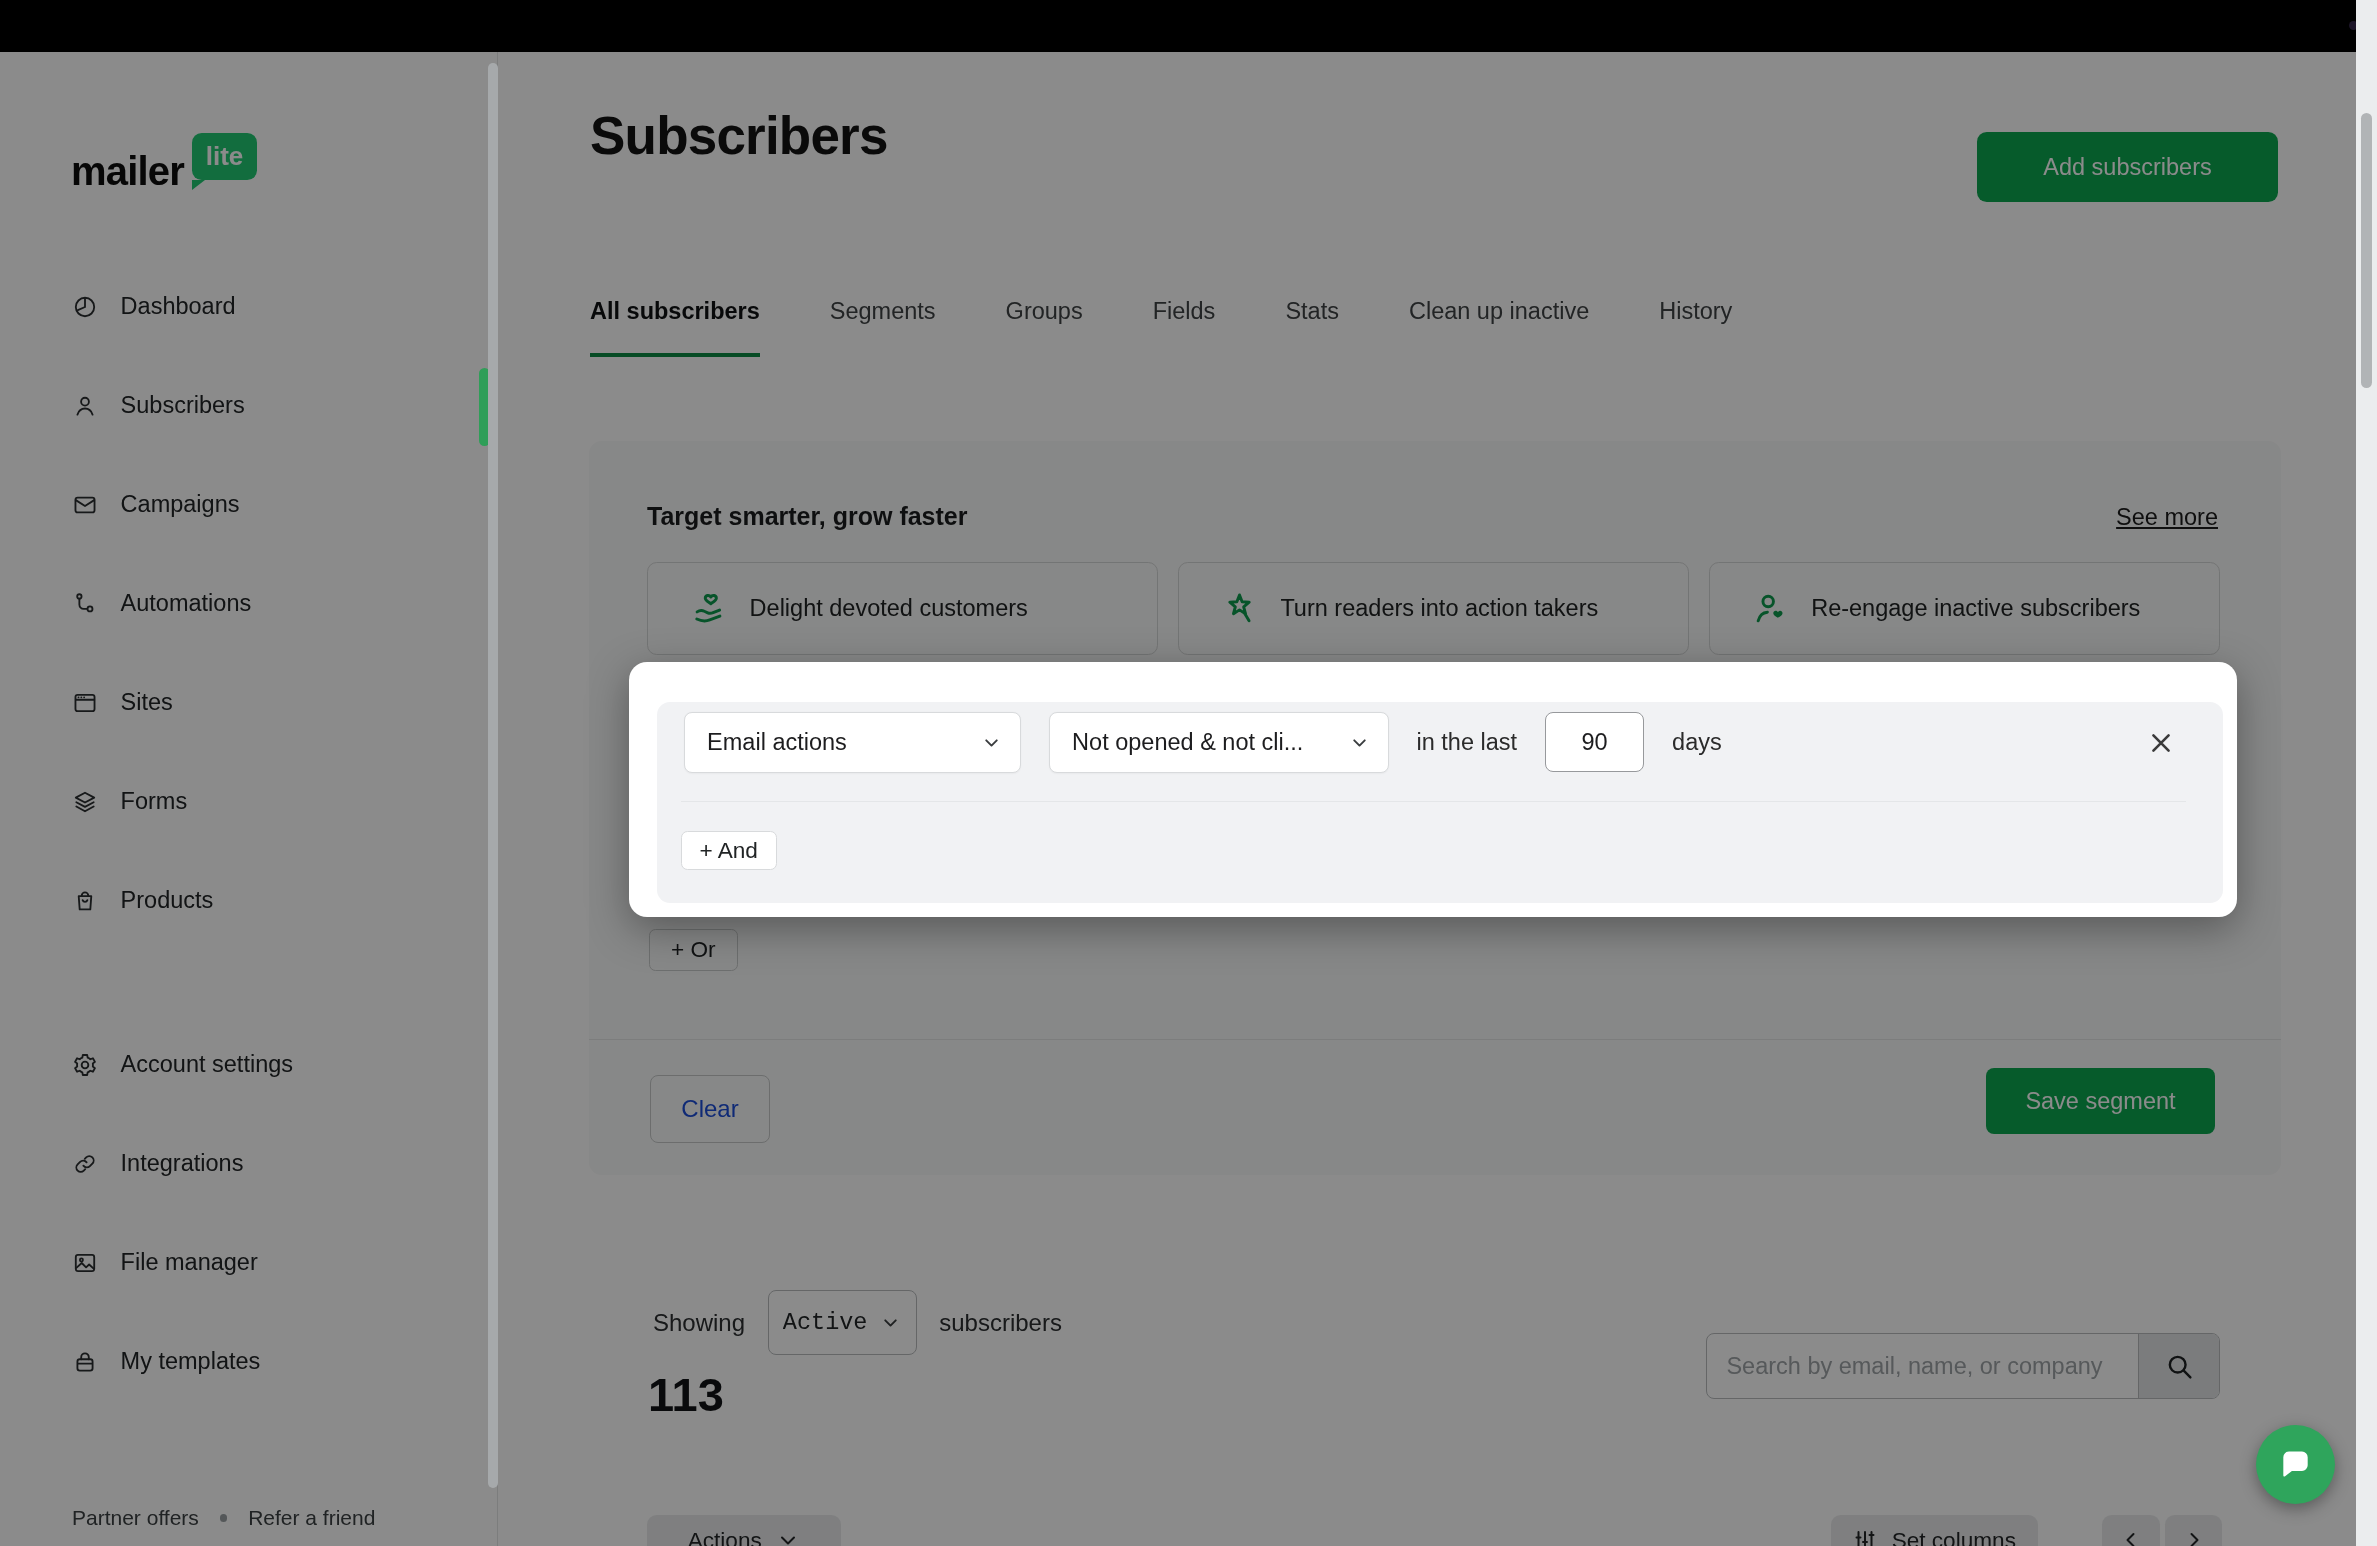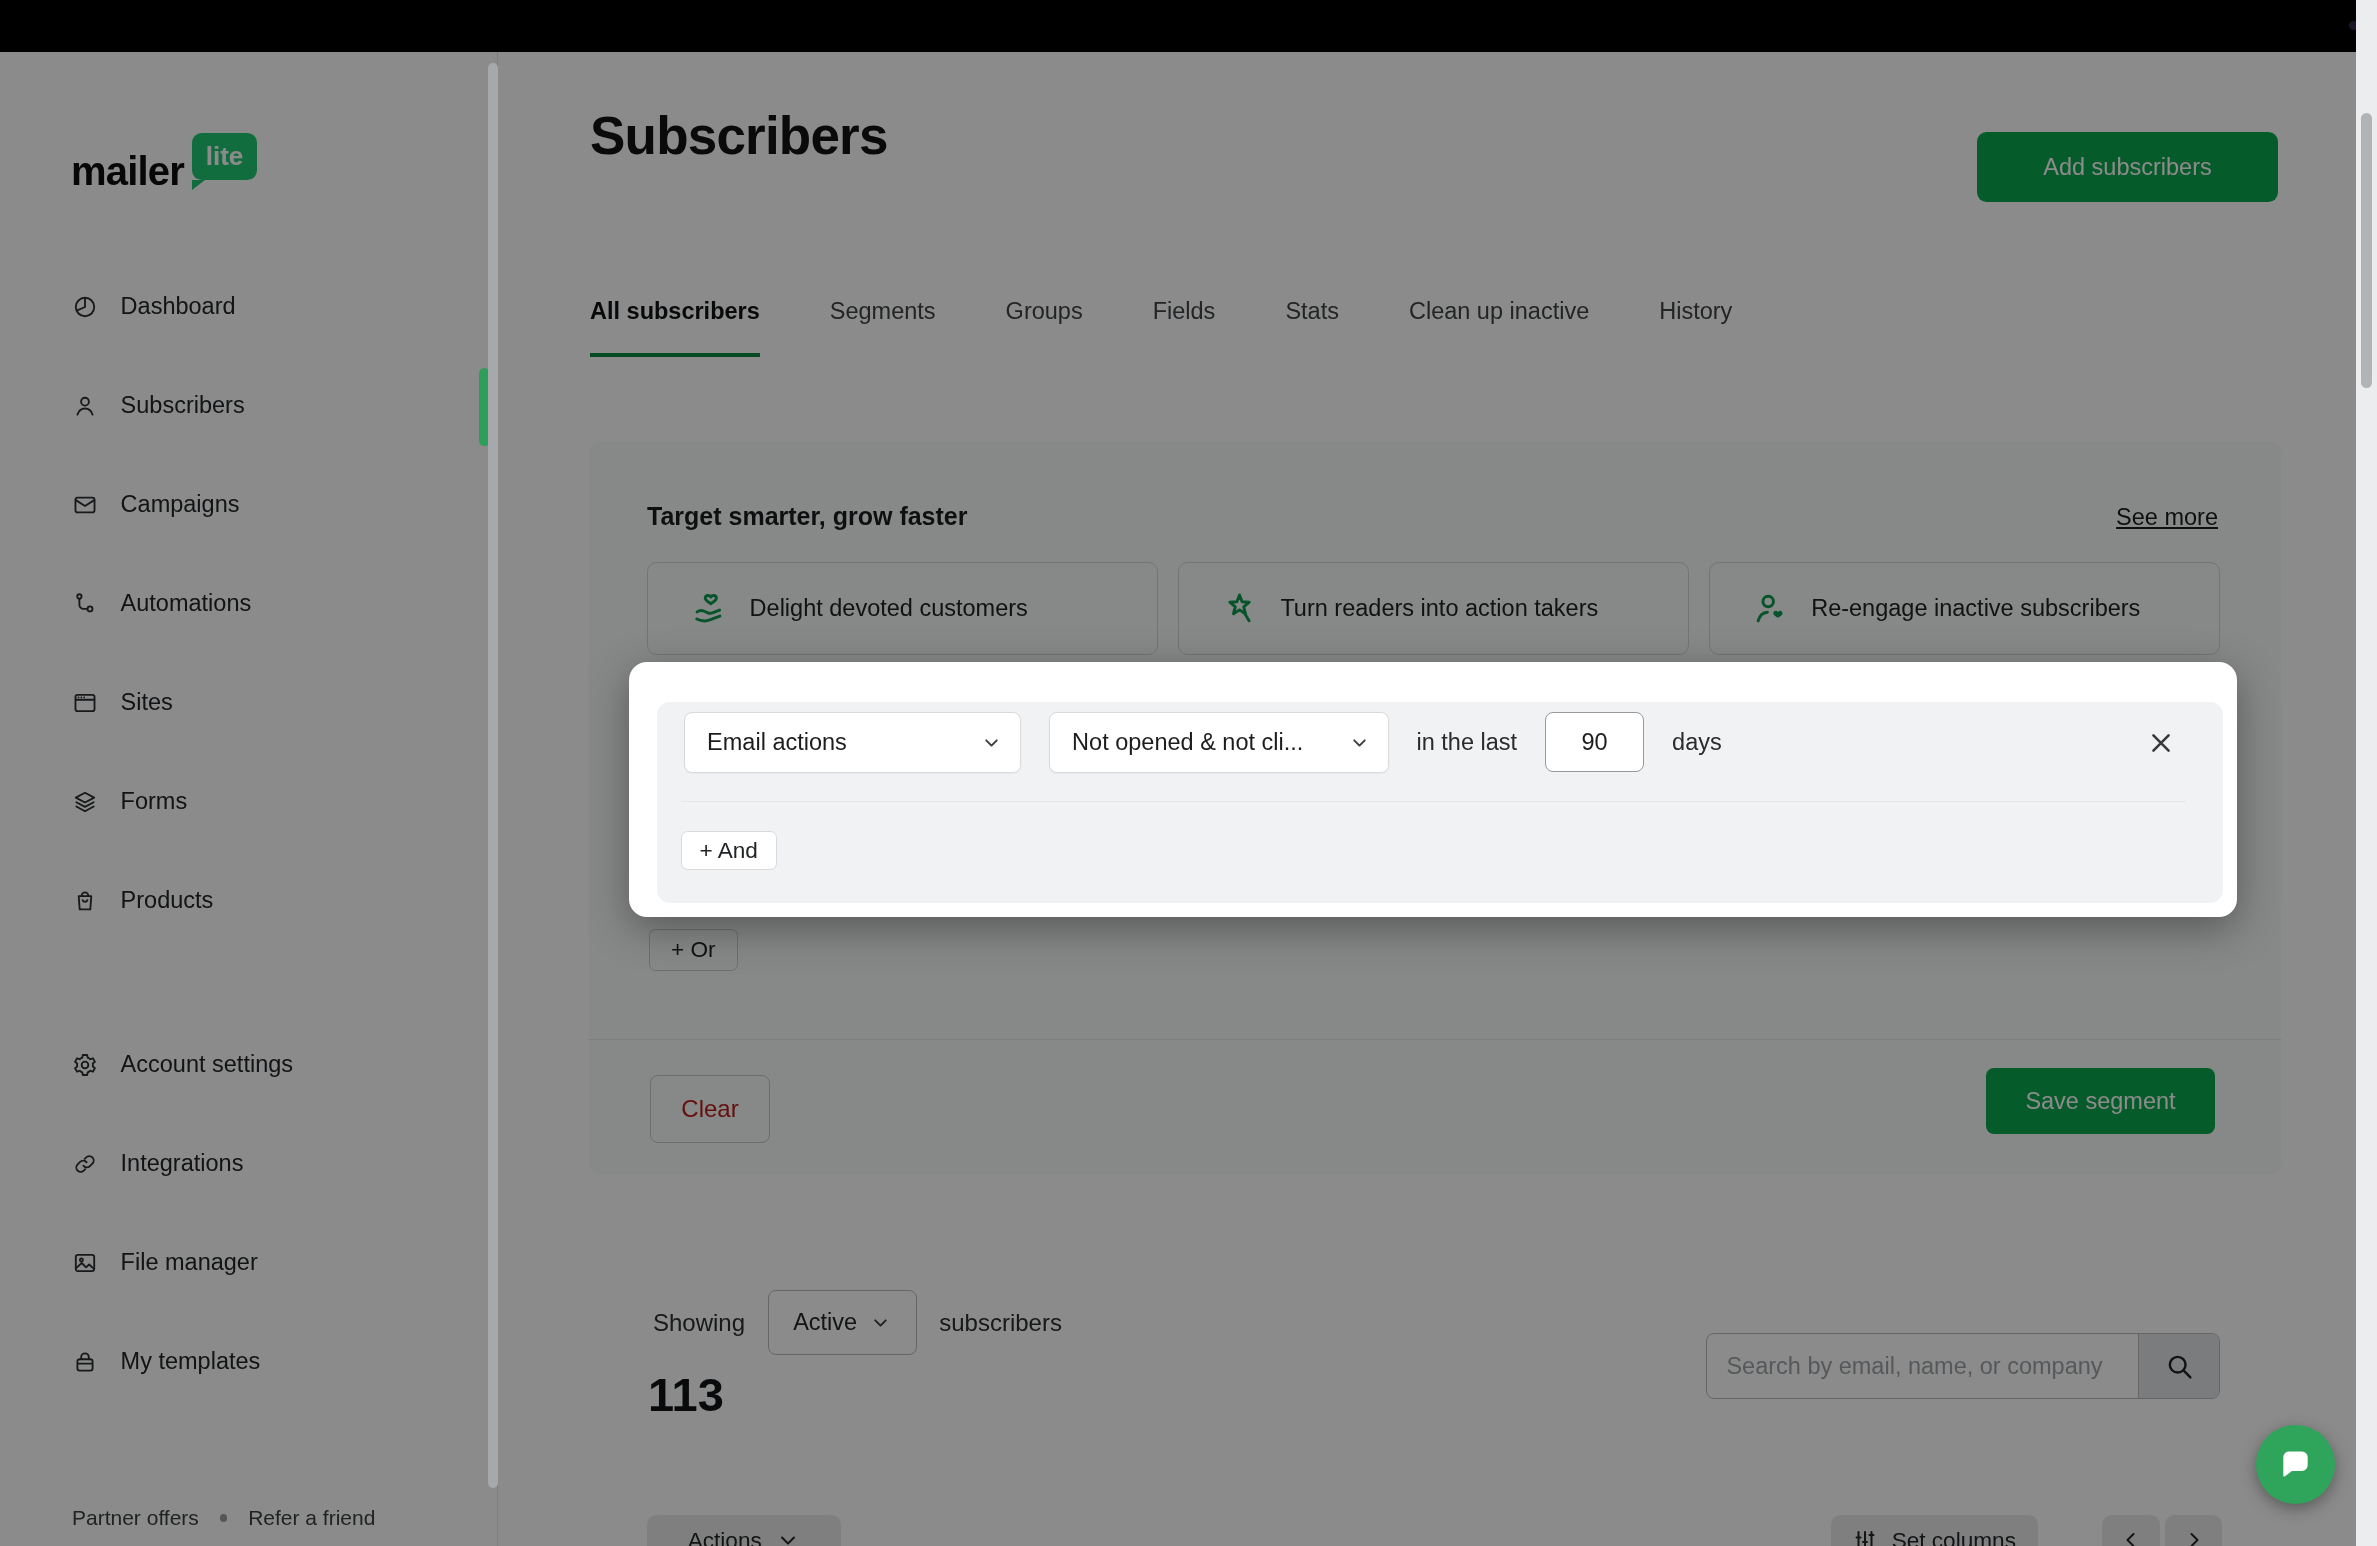--- a/index.html
+++ b/index.html
@@ -50,21 +50,21 @@
   .suggestions { position:absolute; left:58px; right:61px; top:121px; display:flex; gap:19.4px; }
   .sugg { flex:1; height:93px; border:1.6px solid #d4d7d7; border-radius:9.7px; display:flex; align-items:center;
           padding-left:42px; gap:22.6px; cursor:pointer; background:transparent; }
   .sugg-ic { width:37px; height:37px; stroke:#0e9a4d; fill:none; stroke-width:1.9; stroke-linecap:round; stroke-linejoin:round; flex:0 0 auto; }
   .sugg-label { font-size:23.5px; color:#202324; }
 
   .or-btn { position:absolute; left:60px; top:488px; height:42px; padding:0 21px; border:1.6px solid #c9cccc; border-radius:6.5px;
             background:transparent; font-size:22.6px; color:#1f2223; display:flex; align-items:center; cursor:pointer; font-family:"Liberation Sans",sans-serif; }
   .section-divider { position:absolute; left:0; right:0; top:598px; border-top:1.6px solid #e3e5e5; }
   .clear-btn { position:absolute; left:61px; top:634px; width:120px; height:68px; border:1.6px solid #c6c9c9; border-radius:8px;
-               background:transparent; font-size:24px; color:#b91c1c; cursor:pointer; font-family:"Liberation Sans",sans-serif; }
+               background:transparent; font-size:24px; color:#1d4ed8; cursor:pointer; font-family:"Liberation Sans",sans-serif; }
   .save-btn { position:absolute; left:1397px; top:627px; width:229px; height:66px; border-radius:8px; }
 
   
   .overlay { position:absolute; left:0; top:0; width:2377px; height:1546px; background:rgba(0,0,0,0.455); z-index:500; }
   .filter-card { position:absolute; left:629px; top:662px; width:1608px; height:255px; background:#ffffff; border-radius:18px;
                  z-index:600; box-shadow:0 11.3px 42px rgba(0,0,0,0.35); }
   .filter-panel { position:absolute; left:27.5px; top:40px; width:1566px; height:201px; background:#f1f2f4; border-radius:13px; }
   .filter-row { display:flex; align-items:center; gap:28px; padding:9.7px 0 0 27px; }
   .dropdown { height:61px; background:#fff; border:1.6px solid #d8dadc; border-radius:8px; display:flex; align-items:center;
               justify-content:space-between; padding:0 18px 0 22.6px; cursor:pointer; box-shadow:0 0.8px 1.6px rgba(20,20,20,0.04); }
@@ -79,21 +79,21 @@
   .close-x svg { width:26px; height:26px; stroke:#3a3a3a; stroke-width:2.4; stroke-linecap:round; }
   .panel-divider { position:absolute; left:24px; right:37px; top:99px; border-top:1.6px solid #e4e6e8; }
   .and-btn { position:absolute; left:24px; top:129px; height:39px; padding:0 18px; background:#fff; border:1.6px solid #d8dadc;
              border-radius:6.5px; font-size:22.6px; color:#212425; display:flex; align-items:center; cursor:pointer; font-family:"Liberation Sans",sans-serif; }
 
   
   .showing-row { position:absolute; left:155px; top:1238px; display:flex; align-items:center; gap:22.6px; }
   .showing-text { font-size:24px; color:#2c2f31; }
   .status-dd { width:149px; height:65px; border:1.6px solid #b9bcbe; border-radius:8px; display:flex; align-items:center;
                justify-content:center; gap:13px; cursor:pointer; background:transparent; }
-  .status-dd .dd-label { font-size:23.5px; color:#222527; }
+  .status-dd .dd-label { font-size:23.5px; color:#222527;font-family:Liberation Mono, monospace; }
   .count { position:absolute; left:150px; top:1315px; font-size:47px; font-weight:700; color:#121416; }
 
   .search-wrap { position:absolute; left:1208px; top:1281px; width:514px; height:66px; border:1.6px solid #b9bcbe; border-radius:8px;
                  display:flex; overflow:hidden; background:transparent; }
   .search-input { flex:1; border:none; outline:none; background:transparent; padding:0 16px 0 19.4px; font-size:23.5px;
                   color:#222; font-family:"Liberation Sans",sans-serif; min-width:0; }
   .search-input::placeholder { color:#9fa4a7; }
   .search-btn { width:81px; background:#e2e4e5; border:none; border-left:1.6px solid #b9bcbe; cursor:pointer;
                 display:flex; align-items:center; justify-content:center; }
   .search-btn svg { width:29px; height:29px; stroke:#1e2123; fill:none; stroke-width:2; stroke-linecap:round; }

